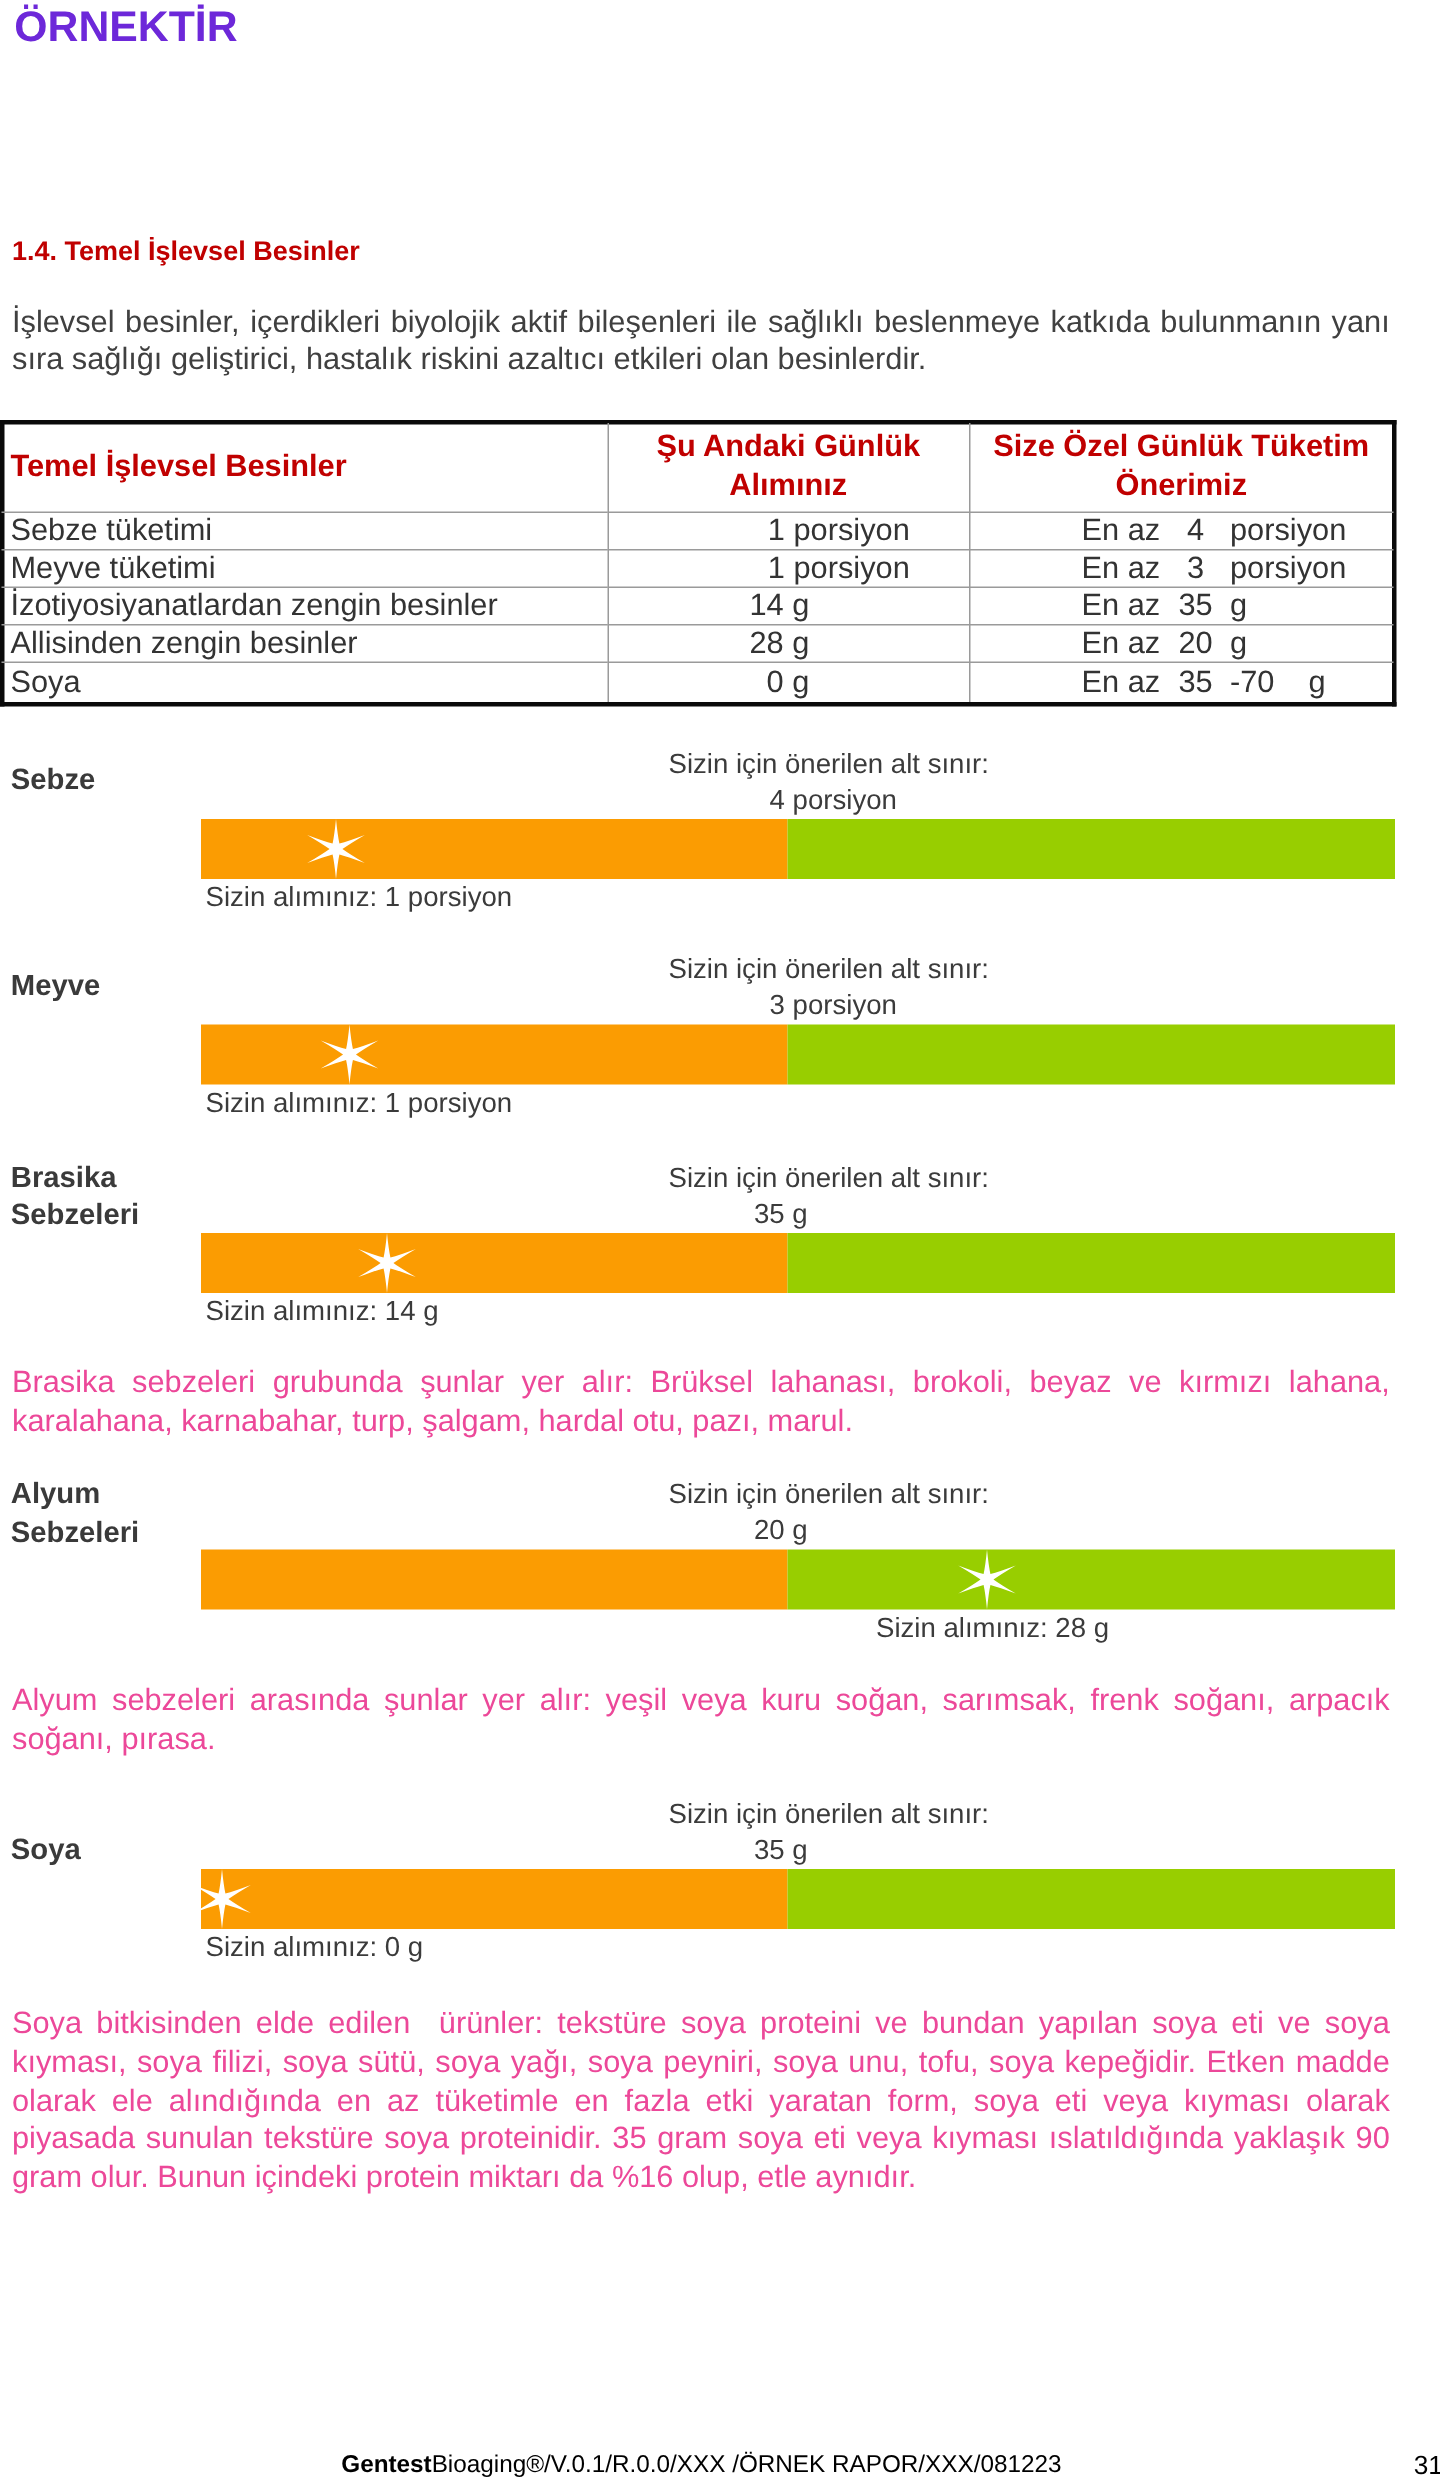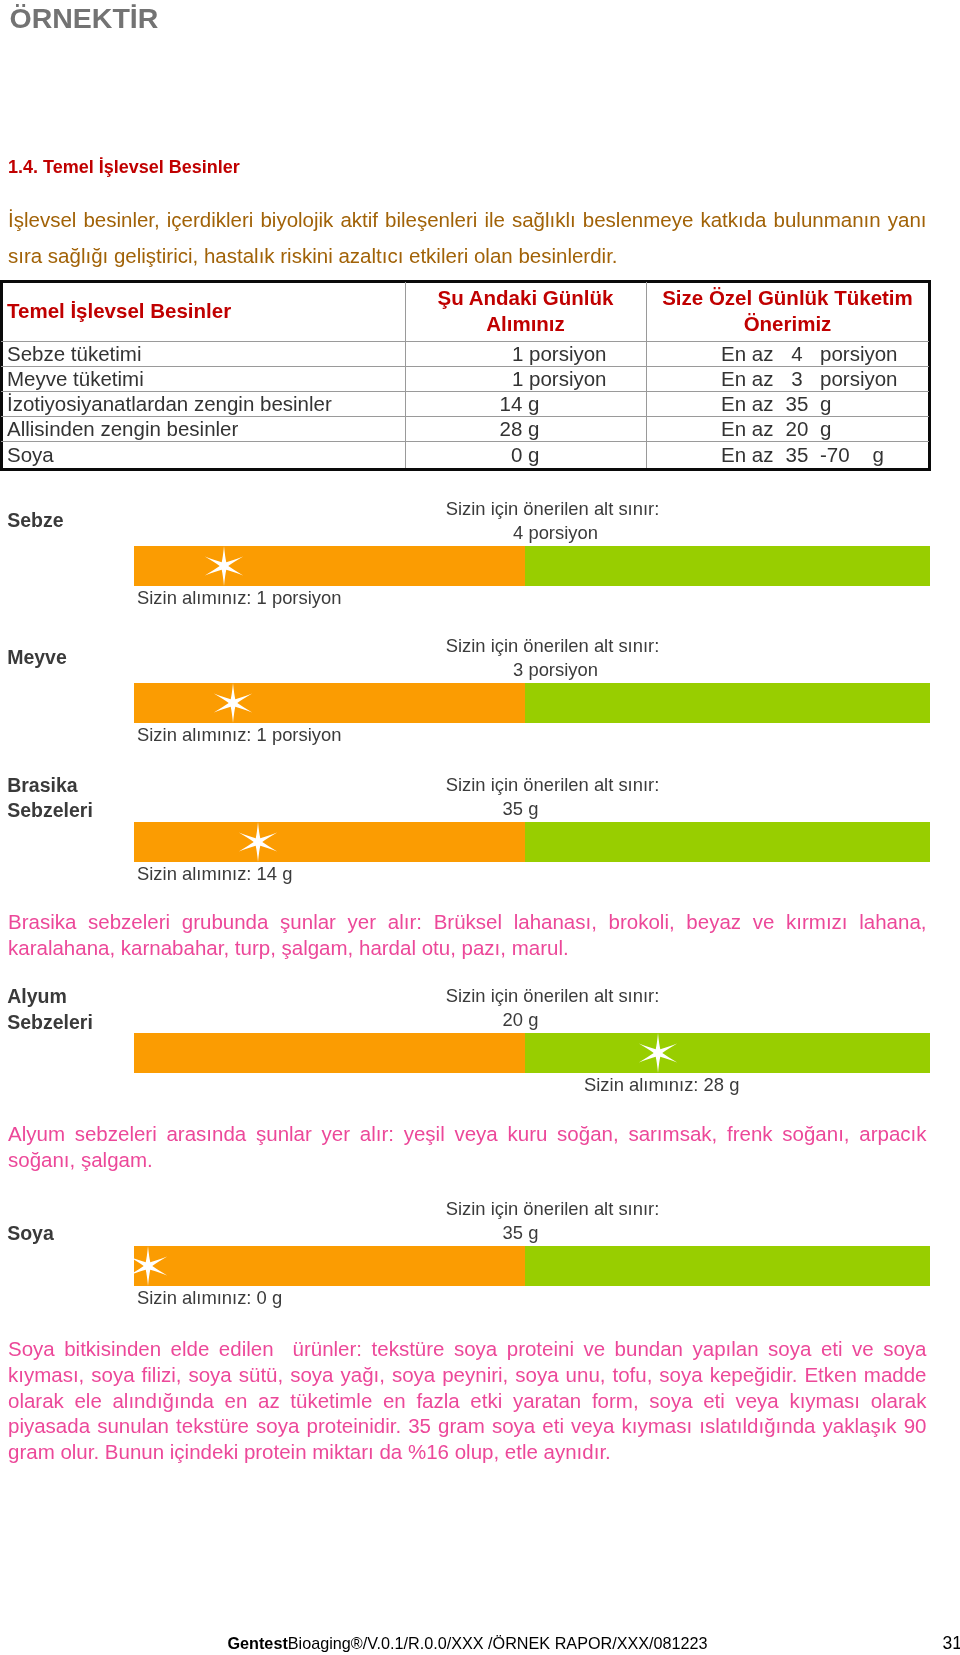--- a/index.html
+++ b/index.html
@@ -4,26 +4,26 @@
 <style>
   html, body { margin:0; padding:0; }
   body {
     width: 960px; height: 1655px; background:#ffffff;
     font-family: "Liberation Sans", sans-serif;
     color:#000; position:relative; overflow:hidden;
     -webkit-font-smoothing: antialiased;
   }
   .page { position:relative; width:960px; height:1655px; }
 
-  .watermark { position:absolute; left:9.5px; top:4px; font-size:28.5px; font-weight:bold; color:#737373; line-height:28px; }
+  .watermark { position:absolute; left:9.5px; top:4px; font-size:28.5px; font-weight:bold; color:#6d28d9; line-height:28px; }
 
   .sec-head { position:absolute; left:8px; top:157px; font-size:18px; font-weight:bold; color:#c00000; }
 
-  .intro { position:absolute; left:8px; top:201.5px; width:918.5px; font-size:20.5px; line-height:36px;
-           color:#a16207; text-align:justify; }
+  .intro { position:absolute; left:8px; top:201.5px; width:918.5px; font-size:20.5px; line-height:25px;
+           color:#404040; text-align:justify; }
 
   
   .tbl { position:absolute; left:1px; top:281px; width:928px; border-collapse:collapse;
          table-layout:fixed; font-size:20.5px; color:#333; }
   .tbl td { border-top:1px solid #9a9a9a; border-bottom:1px solid #9a9a9a; padding:0; vertical-align:middle; box-sizing:border-box; }
   .tbl .c1 { width:404px; }
   .tbl .c2 { width:241px; }
   .tbl .c3 { width:283px; }
   .tbl tr.hdr td { height:60.6px; color:#c00000; font-weight:bold; text-align:center;
                    line-height:26px; border-top:0; border-bottom:1px solid #9a9a9a; }
@@ -232,21 +232,21 @@
       <div class="grn"></div>
       <div class="starwrap">
           <svg viewBox="0 0 52 52" xmlns="http://www.w3.org/2000/svg">
             <path fill="#ffffff" d="M 26.00,6.00 Q 27.09,17.05 28.28,22.35 Q 34.00,20.86 45.20,16.60 Q 34.98,22.62 30.30,26.00 Q 34.98,29.38 45.20,35.40 Q 34.00,31.14 28.28,29.65 Q 27.09,34.95 26.00,46.00 Q 24.91,34.95 23.72,29.65 Q 18.00,31.14 6.80,35.40 Q 17.02,29.38 21.70,26.00 Q 17.02,22.62 6.80,16.60 Q 18.00,20.86 23.72,22.35 Q 24.91,17.05 26.00,6.00 Z"></path>
           </svg>
         </div>
     </div>
     <div class="intake">Sizin alımınız: 28 g</div>
   </div>
 
-  <div class="para p-alyum">Alyum sebzeleri arasında şunlar yer alır: yeşil veya kuru soğan, sarımsak, frenk soğanı, arpacık soğanı, şalgam.</div>
+  <div class="para p-alyum">Alyum sebzeleri arasında şunlar yer alır: yeşil veya kuru soğan, sarımsak, frenk soğanı, arpacık soğanı, pırasa.</div>
 
   <div class="blk b4">
     <div class="label">Soya</div>
     <div class="limit"><span>Sizin için önerilen alt sınır:</span><br><span class="v">35 g</span></div>
     <div class="bar">
       <div class="org"></div>
       <div class="grn"></div>
       <div class="starwrap">
           <svg viewBox="0 0 52 52" xmlns="http://www.w3.org/2000/svg">
             <path fill="#ffffff" d="M 26.00,6.00 Q 27.09,17.05 28.28,22.35 Q 34.00,20.86 45.20,16.60 Q 34.98,22.62 30.30,26.00 Q 34.98,29.38 45.20,35.40 Q 34.00,31.14 28.28,29.65 Q 27.09,34.95 26.00,46.00 Q 24.91,34.95 23.72,29.65 Q 18.00,31.14 6.80,35.40 Q 17.02,29.38 21.70,26.00 Q 17.02,22.62 6.80,16.60 Q 18.00,20.86 23.72,22.35 Q 24.91,17.05 26.00,6.00 Z"></path>

